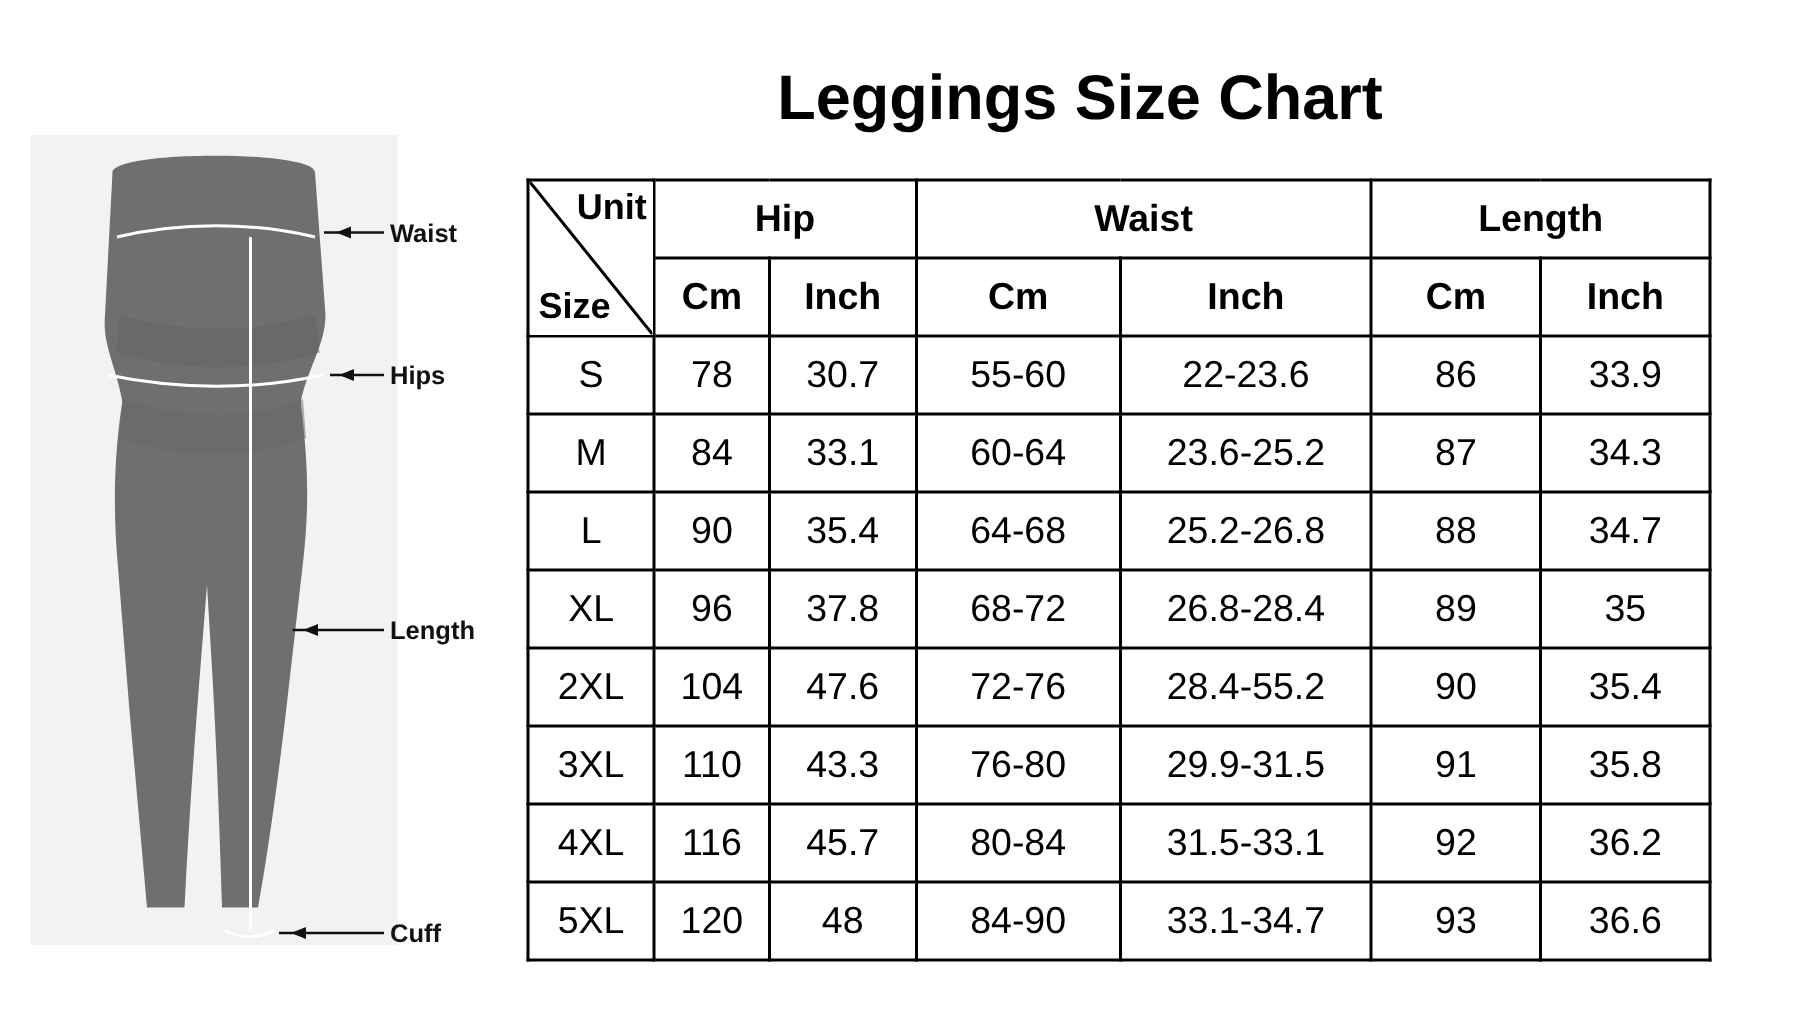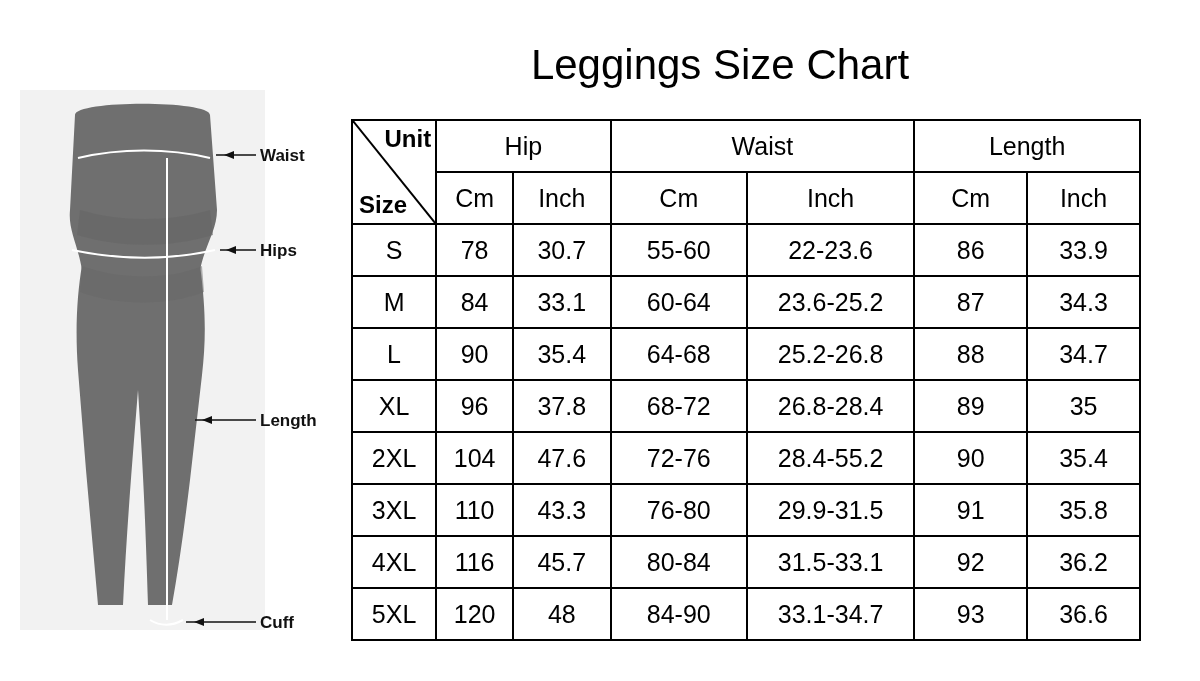--- a/index.html
+++ b/index.html
@@ -29,21 +29,21 @@
   }
 
   
   #chart-title {
     position: absolute;
     left: 350px;
     top: 44px;
     width: 740px;
     text-align: center;
     font-size: 42px;
-    font-weight: normal;
+    font-weight: bold;
     letter-spacing: 0px;
     line-height: 1;
     white-space: nowrap;
   }
 
   
   #size-table {
     position: absolute;
     left: 351px;
     top: 119px;
@@ -55,21 +55,21 @@
     border: 2px solid #000000;
     text-align: center;
     vertical-align: middle;
     font-size: 25px;
     font-weight: normal;
     padding: 0;
     height: 50px;
     background: #ffffff;
   }
   #size-table th {
-    font-weight: normal;
+    font-weight: bold;
     font-size: 25px;
   }
   .col-size   { width: 82px; }
   .col-hip-cm { width: 75px; }
   .col-hip-in { width: 95px; }
   .col-wa-cm  { width: 133px; }
   .col-wa-in  { width: 163px; }
   .col-le-cm  { width: 110px; }
   .col-le-in  { width: 110px; }
 

